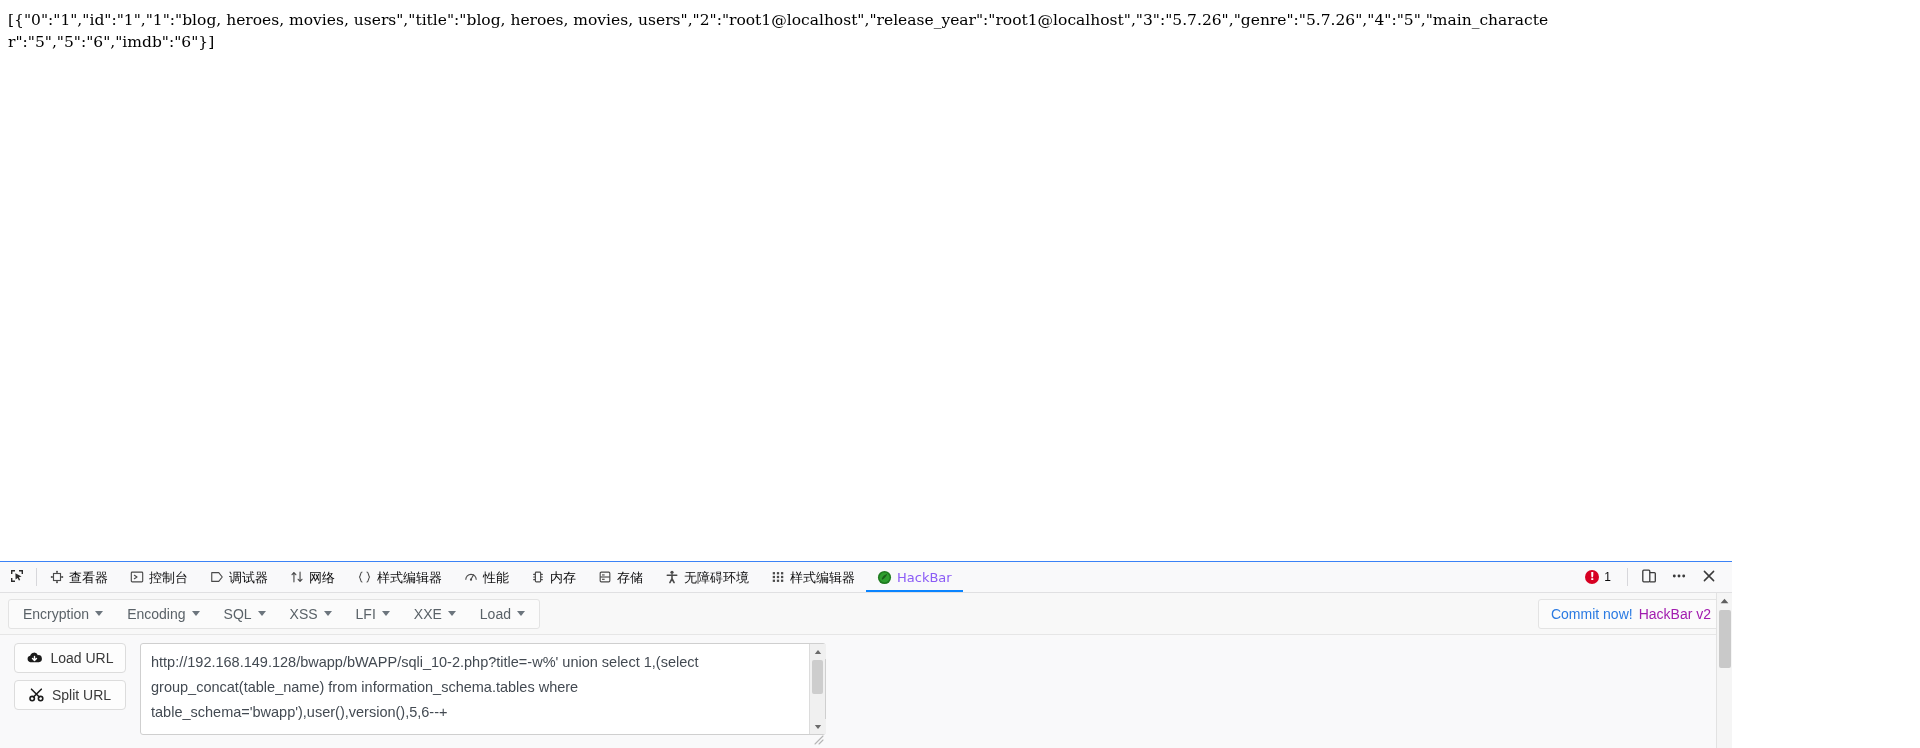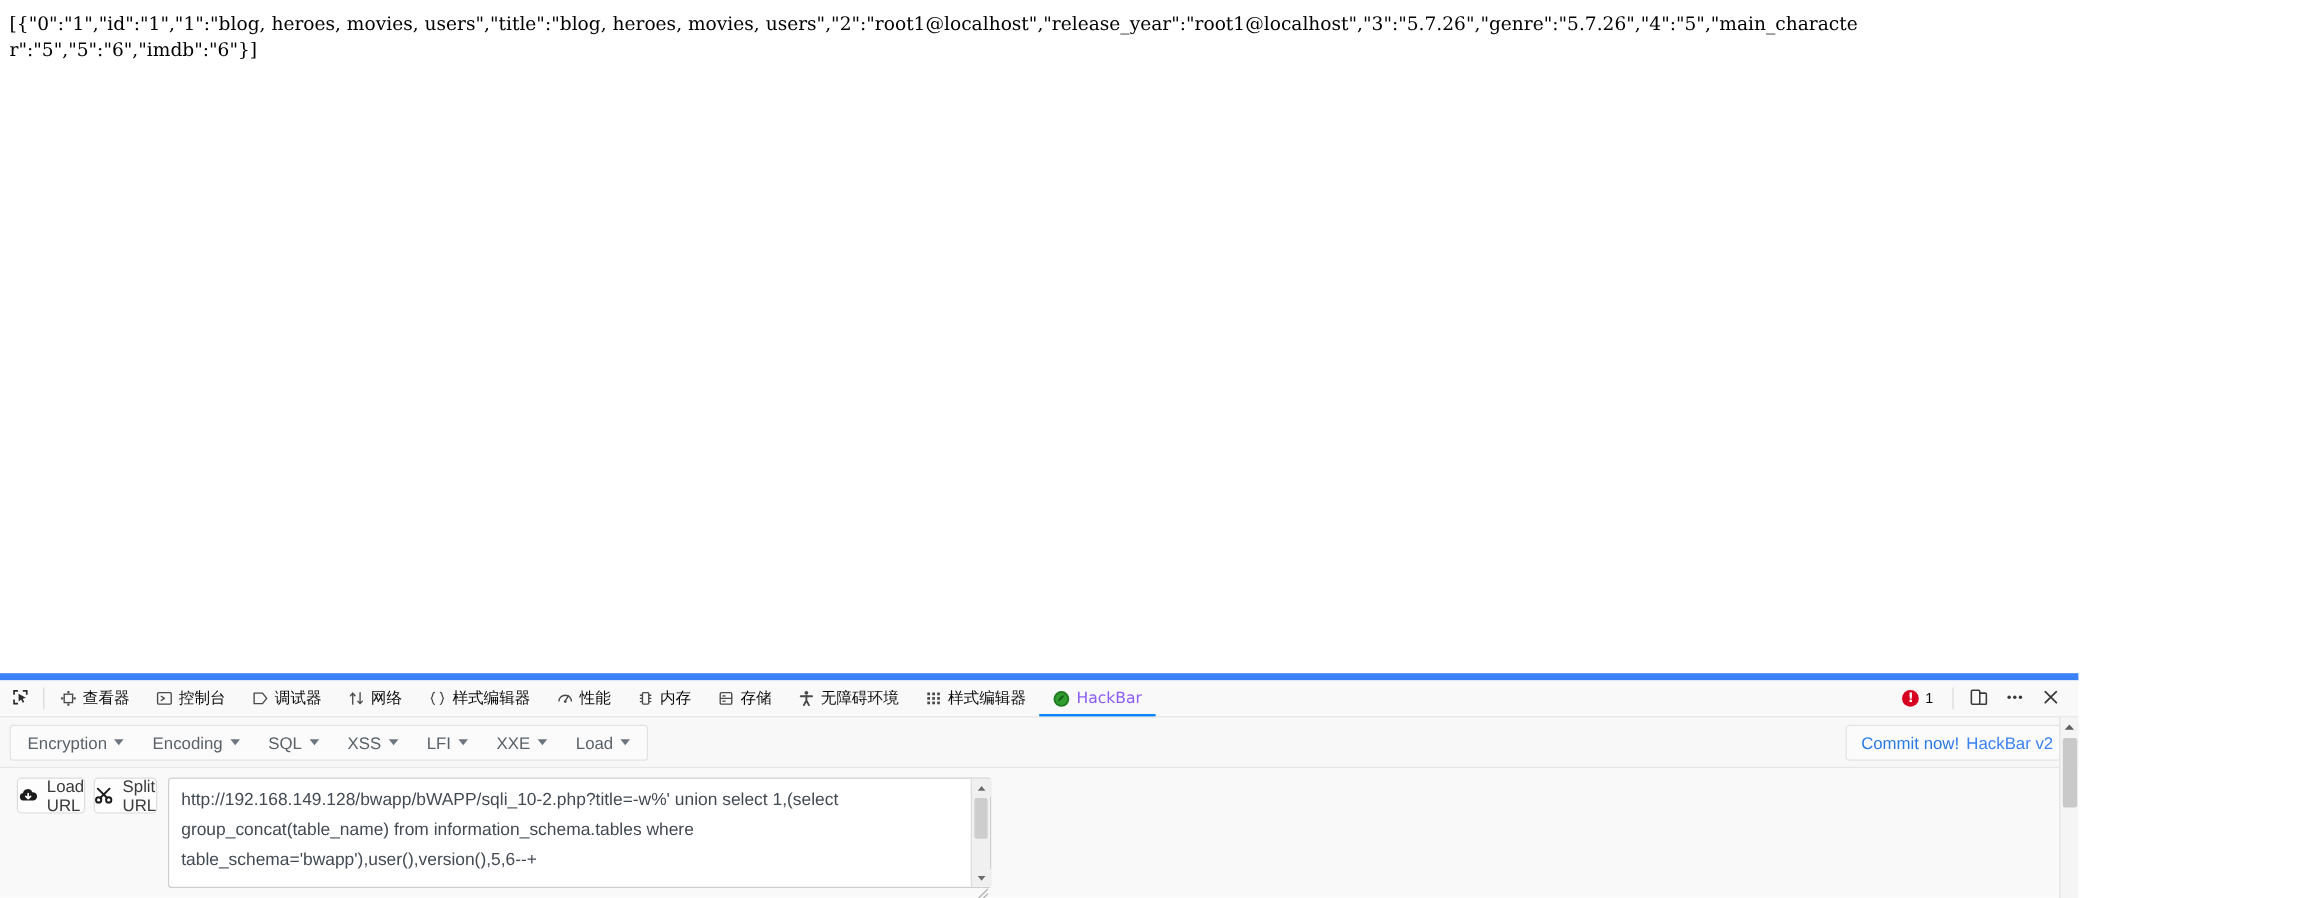--- a/index.html
+++ b/index.html
@@ -34,21 +34,21 @@
     letter-spacing: 0px;
   }
 
   
   #devtools {
     position: absolute;
     left: 0; top: 561px;
     width: 1732px;
     height: 187px;
     background: #f9f9fa;
-    border-top: 6px solid #3b82f6;
+    border-top: 1px solid #3b82f6;
     font-size: 13px;
     color: #0c0c0d;
   }
 
   
   #dt-toolbar {
     position: relative;
     display: flex;
     align-items: stretch;
     height: 31px;
@@ -152,32 +152,32 @@
     border: 1px solid #e3e3e3;
     border-radius: 3px;
     background: #fbfbfb;
     height: 30px;
     padding: 0 12px;
     margin-right: 0;
     gap: 6px;
     font-size: 14px;
   }
   .commit-link { color: #2a7ae2; cursor: pointer; }
-  .hb-ver { color: #3b82f6; }
+  .hb-ver { color: #a21caf; }
 
   
   #hb-urlrow {
     position: relative;
     display: flex;
     padding: 8px 0 0 14px;
     height: 112px;
   }
   .hb-btncol {
     display: flex;
-    flex-direction: row;
+    flex-direction: column;
     gap: 7px;
     width: 112px;
     flex: 0 0 112px;
   }
   .hb-btn {
     display: flex;
     align-items: center;
     justify-content: center;
     gap: 7px;
     height: 30px;

